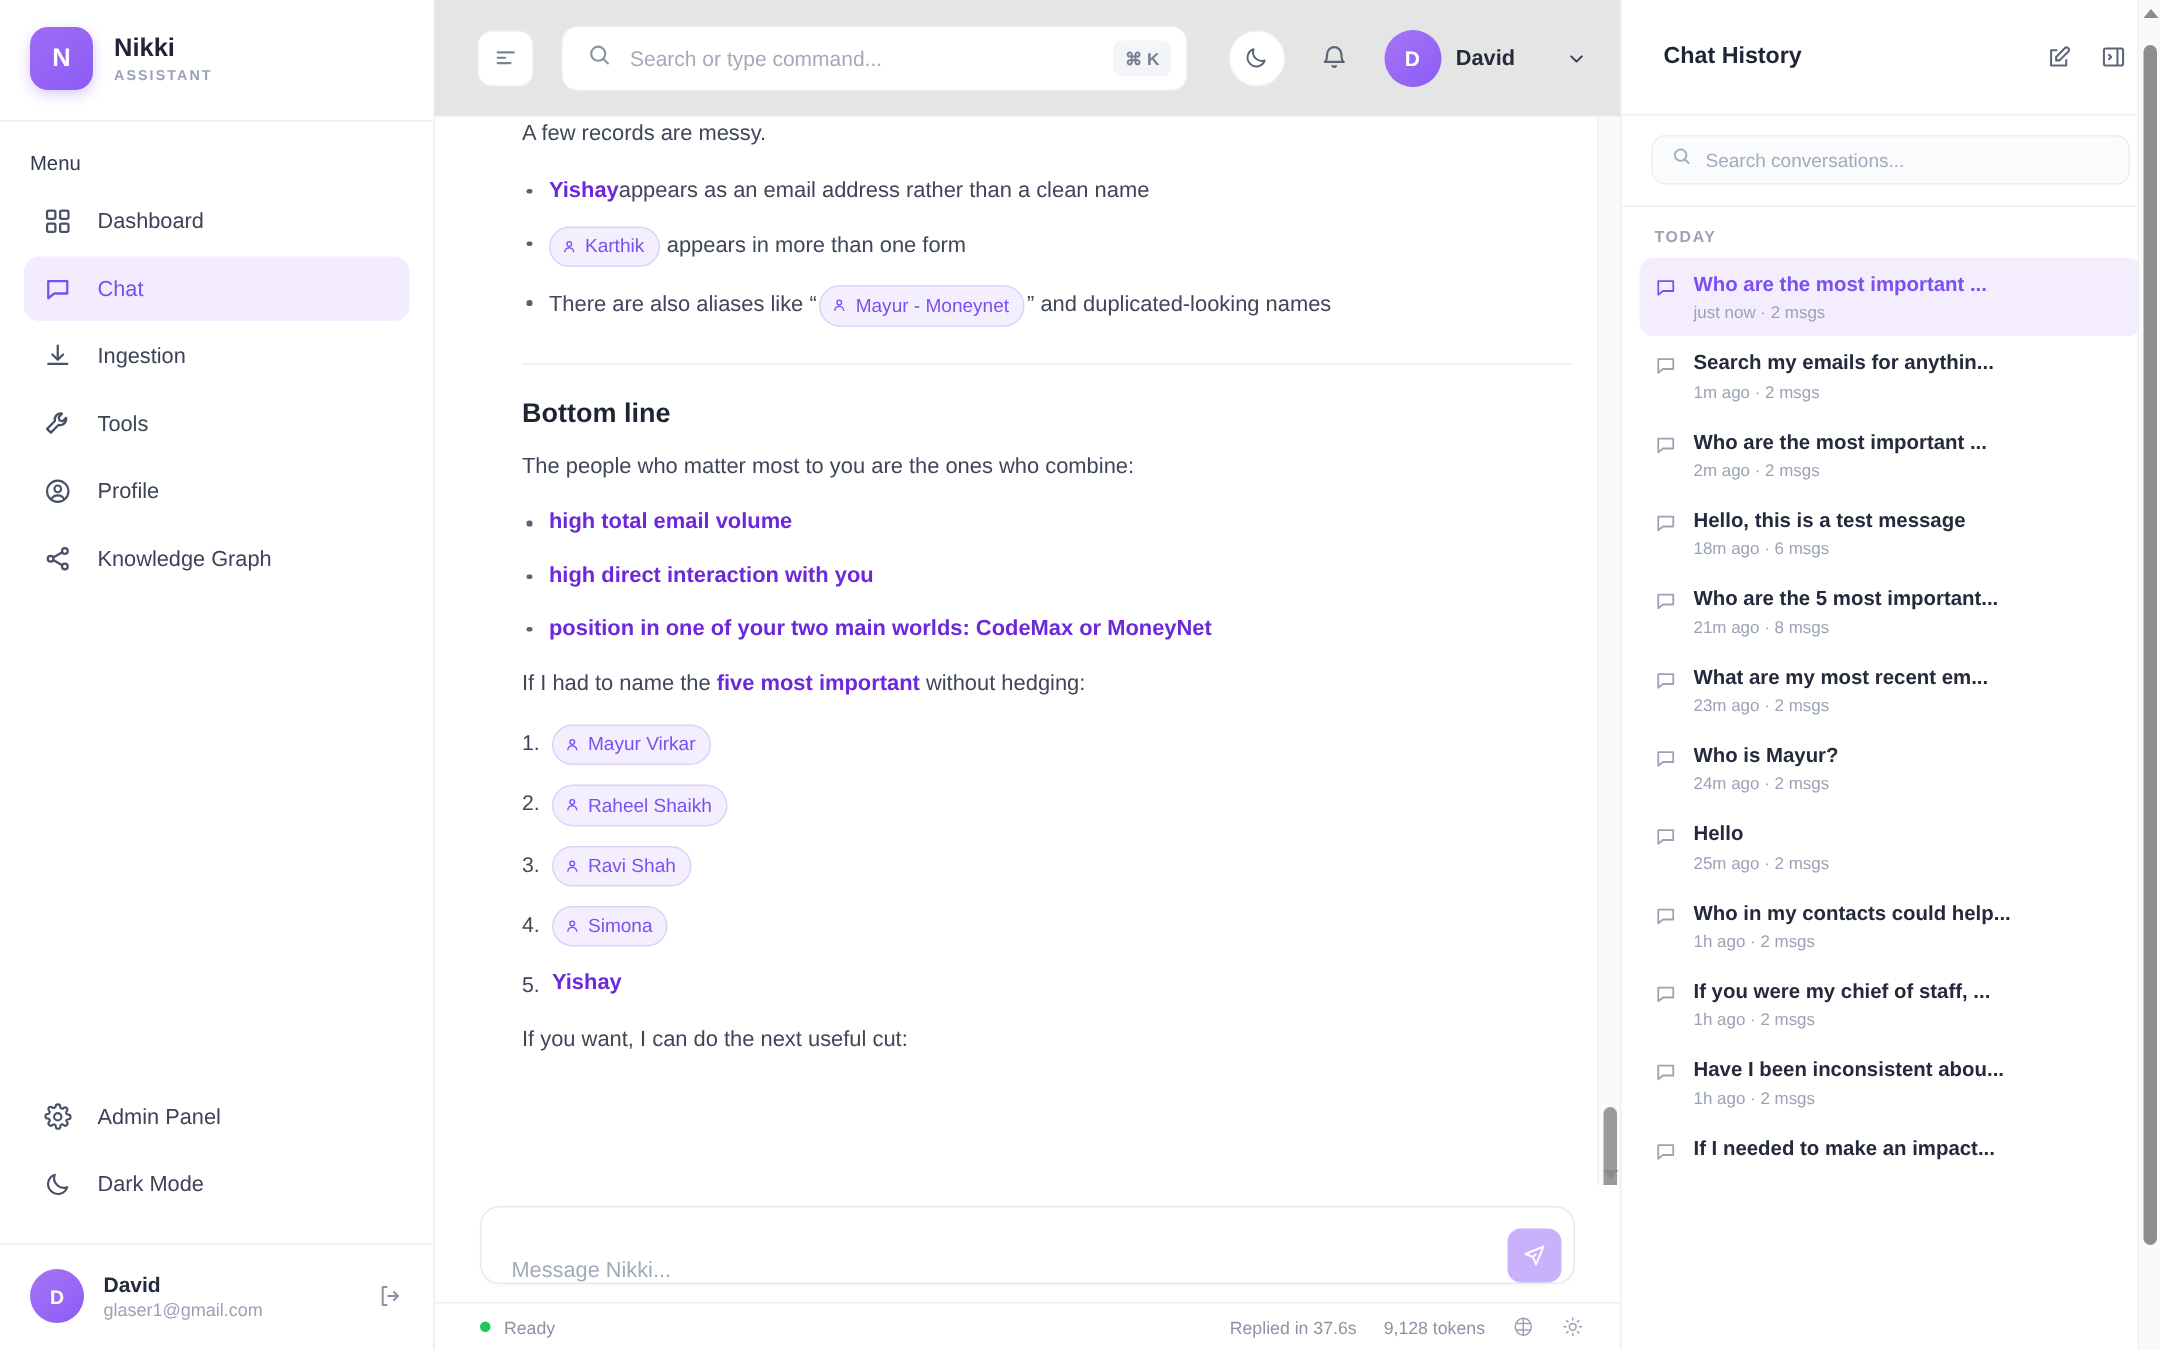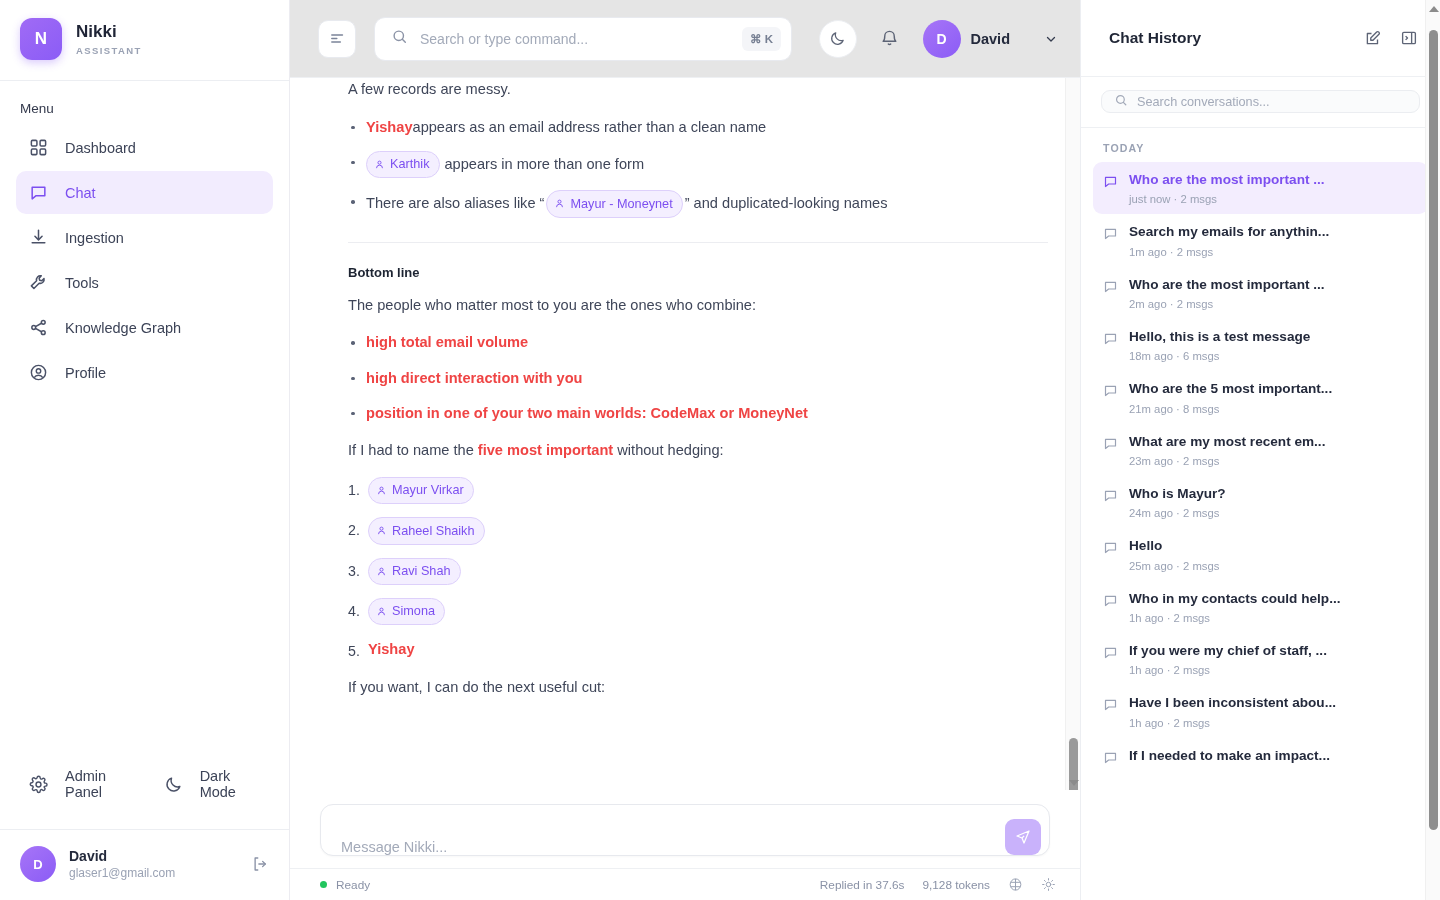--- a/index.html
+++ b/index.html
@@ -34,21 +34,21 @@
   .nav-item {
     display: flex; align-items: center; gap: 16px;
     padding: 11px 12px; border-radius: 10px; cursor: pointer;
     font-size: 14.5px; color: #3c4357;
   }
   .nav-item .ic { width: 21px; height: 21px; display:flex; align-items:center; justify-content:center; color:#4a5167; flex-shrink:0;}
   .nav-item.active { background: #f2ecfe; color: #7c4ff0; }
   .nav-item.active .ic { color: #7c4ff0; }
 
   .sidebar-spacer { flex: 1; }
-  .sidebar-bottom { padding: 0 16px 8px 16px; display:flex; gap:2px; }
+  .sidebar-bottom { padding: 0 16px 8px 16px; display:flex; flex-direction:column; gap:2px; }
   .sidebar-user {
     display: flex; align-items: center; gap: 13px;
     padding: 16px 20px 18px 20px; border-top: 1px solid #eceef2; margin-top: 10px;
   }
   .user-av {
     width: 36px; height: 36px; border-radius: 50%;
     background: linear-gradient(140deg,#a775f7,#8b5cf6);
     color:#fff; font-size:13px; font-weight:700;
     display:flex; align-items:center; justify-content:center; flex-shrink:0;
   }
@@ -87,41 +87,41 @@
   .topbar-uname { font-size:14.5px; font-weight:700; color:#242a3c; }
 
   
   .chatwrap { flex:1; display:flex; flex-direction:column; min-height:0; position:relative; background:#fff;}
   .chatscroll {
     flex:1; overflow:hidden; position:relative; padding: 0 30px 0 58px;
   }
   .msg { padding-top: 0; max-width: 700px; }
   .md p { font-size: 14.6px; line-height: 1.62; color: #3f4659; margin: 14px 0; }
   .md p:first-child { margin-top: 0; }
-  .md strong { font-weight: 700; color: #ef4444; }
+  .md strong { font-weight: 700; color: #6d28d9; }
   .md ul { list-style: none; margin: 12px 0 14px 0; padding: 0; }
   .md ul li {
     font-size: 14.6px; line-height: 1.6; color:#3f4659; position: relative;
     padding-left: 18px; margin: 12px 0; display: flex; align-items: center; flex-wrap: wrap;
   }
   .md ul li::before {
     content:""; position:absolute; left:3px; top: 10px;
     width: 3.5px; height: 3.5px; border-radius:50%; background:#5b6276;
   }
   .md ol { list-style: none; counter-reset: li; margin: 14px 0; padding: 0; }
   .md ol li {
     counter-increment: li; font-size: 14.6px; line-height: 1.6; color:#3f4659;
     padding-left: 20px; margin: 13px 0; position: relative;
     display:flex; align-items:center;
   }
   .md ol li::before {
     content: counter(li) "."; position:absolute; left: 0; top: 2px;
     font-size: 14.2px; color:#3f4659;
   }
-  .md h3 { font-size: 13px; font-weight: 700; color:#1d2432; margin: 22px 0 14px 0; }
+  .md h3 { font-size: 18px; font-weight: 700; color:#1d2432; margin: 22px 0 14px 0; }
   .md hr { border:none; border-top:1px solid #ecedf1; margin: 24px 0 0 0; }
 
   .chip {
     display: inline-flex; align-items: center; gap: 5px;
     background: #f4efff; border: 1px solid #ddd0fb; border-radius: 999px;
     padding: 2.5px 9px 2.5px 7px; color: #7c4ff0; font-size: 12.7px;
     vertical-align: middle; white-space: nowrap; cursor: pointer;
   }
   .chip svg { flex-shrink: 0; }
 
@@ -164,21 +164,21 @@
   }
   .hist-head {
     height: 77px; display:flex; align-items:center; padding: 0 22px 0 28px;
     border-bottom: 1px solid #eef0f3; flex-shrink:0;
   }
   .hist-title { font-size: 15.5px; font-weight:700; color:#1f2535; }
   .hist-actions { margin-left:auto; display:flex; align-items:center; gap: 18px; }
   .hist-ic { color:#5d6476; cursor:pointer; display:flex; }
   .hist-search-wrap { padding: 13px 20px 14px 20px; border-bottom:1px solid #eef0f3; flex-shrink:0;}
   .hist-search {
-    height: 23px; border:1px solid #ebedf1; border-radius: 9px; background:#fafbfc;
+    height: 33px; border:1px solid #ebedf1; border-radius: 9px; background:#fafbfc;
     display:flex; align-items:center; gap:9px; padding: 0 12px;
   }
   .hist-search .ph { font-size: 12.7px; color:#a3aab9; }
   .hist-list { flex:1; overflow:hidden; padding: 0 12px 0 12px; position: relative; }
   .hist-group { font-size: 10.6px; font-weight:700; letter-spacing:1.1px; color:#9aa2b4;
                 padding: 14px 10px 8px 10px; }
   .hist-item {
     display:flex; gap: 11px; padding: 9px 10px; border-radius: 9px; cursor:pointer;
     align-items: flex-start;
   }
@@ -250,39 +250,39 @@
       <div class="nav-item">
         <span class="ic">
             <svg width="19" height="19" viewBox="0 0 24 24" fill="none" stroke="currentColor" stroke-width="1.9" stroke-linecap="round" stroke-linejoin="round">
               <path d="M15.5 3.5a5 5 0 0 0-5.9 6.2L3 16.3 6.2 19.5l6.6-6.6a5 5 0 0 0 6.2-5.9l-2.9 2.9-2.6-.7-.7-2.6z"></path>
             </svg>
           </span>
         <span>Tools</span>
       </div>
       <div class="nav-item">
         <span class="ic">
+            <svg width="19" height="19" viewBox="0 0 24 24" fill="none" stroke="currentColor" stroke-width="1.8">
+              <circle cx="12" cy="12" r="9"></circle>
+              <circle cx="12" cy="10" r="2.8"></circle>
+              <path d="M6.6 18.6a6.2 6.2 0 0 1 10.8 0"></path>
+            </svg>
+          </span>
+        <span>Profile</span>
+      </div>
+      <div class="nav-item">
+        <span class="ic">
             <svg width="19" height="19" viewBox="0 0 24 24" fill="none" stroke="currentColor" stroke-width="1.9">
               <circle cx="18" cy="5.5" r="2.4"></circle>
               <circle cx="6" cy="12" r="2.4"></circle>
               <circle cx="18" cy="18.5" r="2.4"></circle>
               <path d="M8.2 10.9 15.8 6.6"></path>
               <path d="M8.2 13.1l7.6 4.3"></path>
             </svg>
           </span>
         <span>Knowledge Graph</span>
-      </div>
-      <div class="nav-item">
-        <span class="ic">
-            <svg width="19" height="19" viewBox="0 0 24 24" fill="none" stroke="currentColor" stroke-width="1.8">
-              <circle cx="12" cy="12" r="9"></circle>
-              <circle cx="12" cy="10" r="2.8"></circle>
-              <path d="M6.6 18.6a6.2 6.2 0 0 1 10.8 0"></path>
-            </svg>
-          </span>
-        <span>Profile</span>
       </div>
     </nav>
 
     <div class="sidebar-spacer"></div>
 
     <div class="sidebar-bottom">
       <div class="nav-item">
         <span class="ic">
             <svg width="19" height="19" viewBox="0 0 24 24" fill="none" stroke="currentColor" stroke-width="1.8">
               <circle cx="12" cy="12" r="3.1"></circle>

